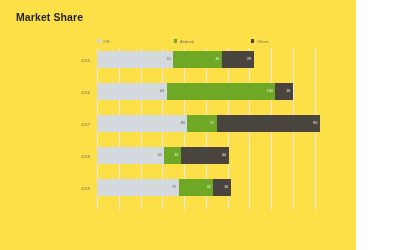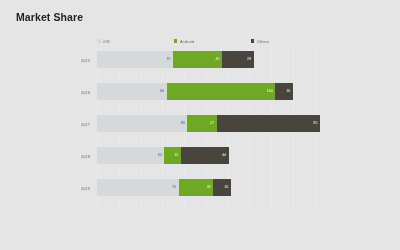--- a/index.html
+++ b/index.html
@@ -10,23 +10,23 @@
     width: 400px;
     height: 250px;
     background: #ffffff;
     font-family: "Liberation Sans", sans-serif;
     overflow: hidden;
     position: relative;
   }
   #chart-card {
     position: absolute;
     left: 0; top: 0;
-    width: 400px;
+    width: 356px;
     height: 250px;
-    background: #e5e5e5;
+    background: #fde047;
     box-sizing: border-box;
   }
   #chart-title {
     position: absolute;
     left: 16px;
     top: 11px;
     font-size: 10.5px;
     font-weight: bold;
     color: #231f20;
     letter-spacing: 0.1px;

